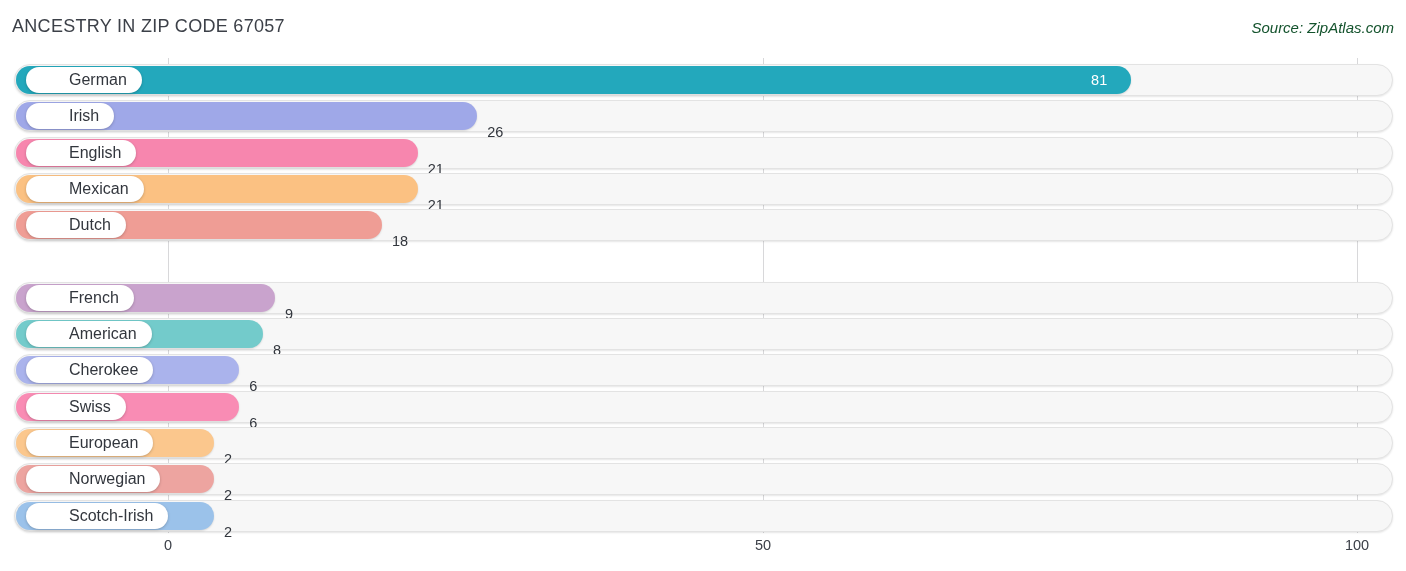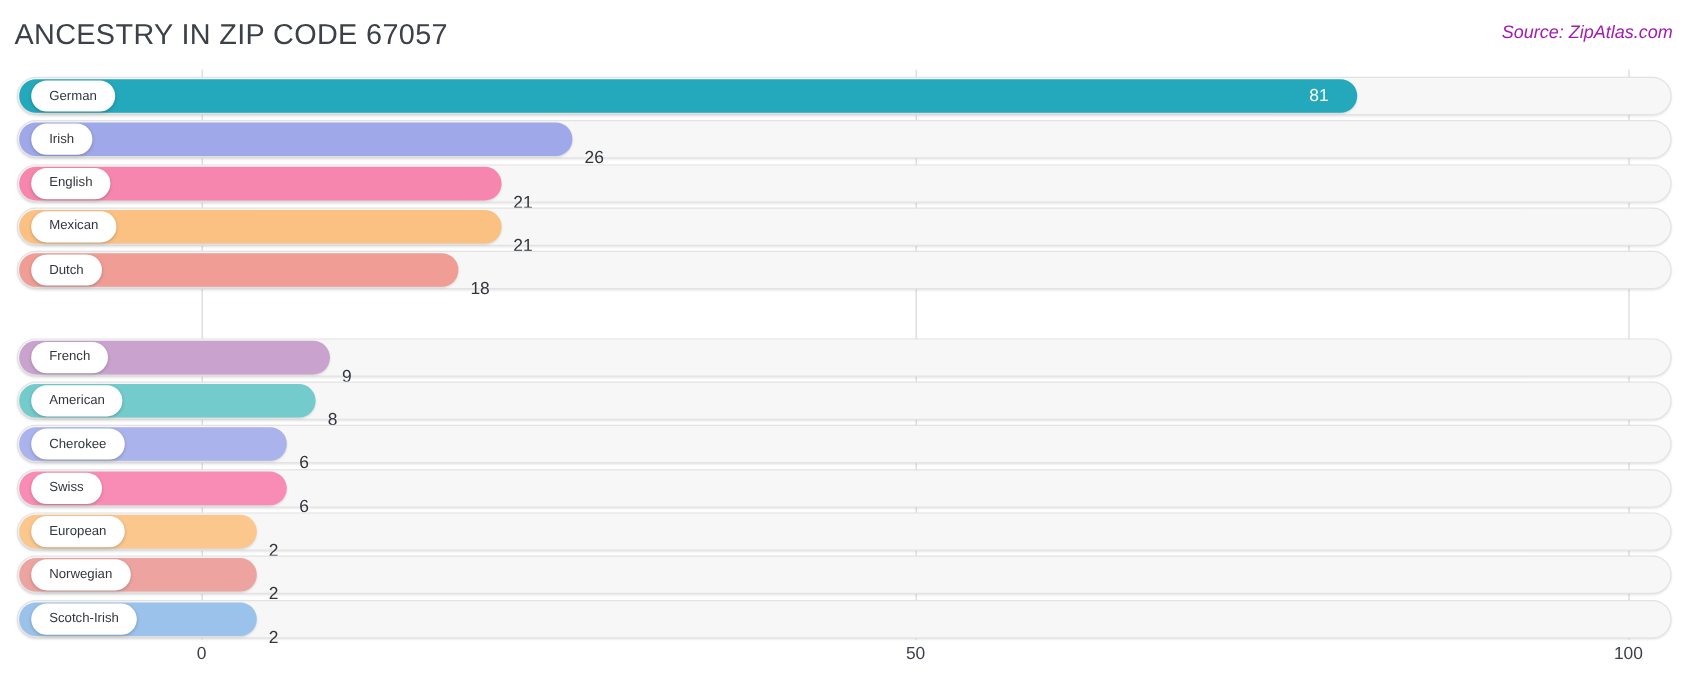--- a/index.html
+++ b/index.html
@@ -20,33 +20,33 @@
     position: relative;
     width: 1406px;
     height: 571px;
   }
 
   
   #chart-title {
     position: absolute;
     left: 12px;
     top: 16px;
-    font-size: 24px;
+    font-size: 18px;
     letter-spacing: 0.3px;
     color: #3c4048;
     font-weight: 400;
     white-space: nowrap;
   }
   #chart-source {
     position: absolute;
     right: 12px;
     top: 19px;
     font-size: 15px;
     font-style: italic;
-    color: #a21caf;
+    color: #14532d;
     white-space: nowrap;
   }
 
   
   #plot {
     position: absolute;
     left: 0;
     top: 58px;
     width: 1406px;
     height: 475px;
@@ -99,23 +99,24 @@
     background: #ffffff;
     border-radius: 13px;
     box-shadow: 0 1px 3px rgba(0,0,0,0.22);
     display: flex;
     align-items: center;
     padding: 0 15px;
     box-sizing: border-box;
     white-space: nowrap;
   }
   .pill-label {
-    font-size: 11px;
+    font-size: 16px;
     color: #32363d;
     line-height: 1;
+    margin-left: 28px;
   }
 
   .value-out {
     position: absolute;
     top: 16px;
     height: 32px;
     display: flex;
     align-items: center;
     font-size: 14.5px;
     color: #32363d;

